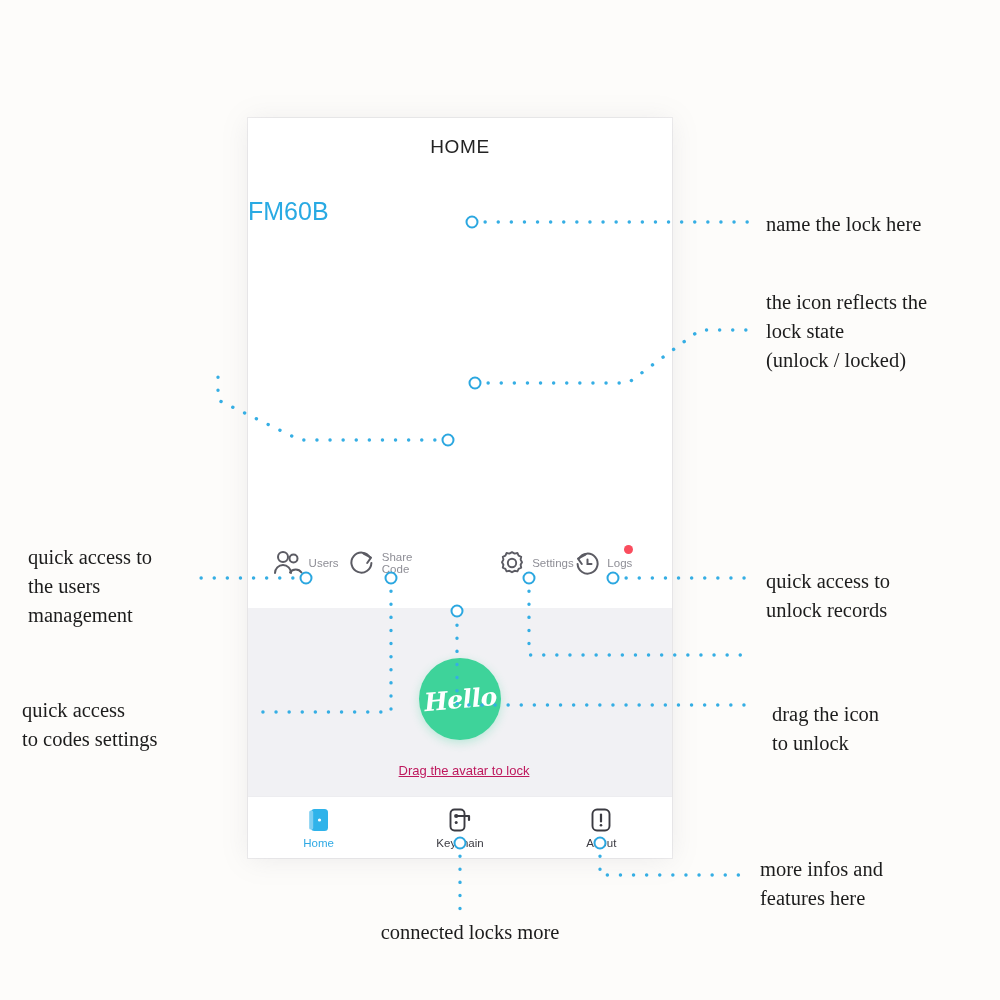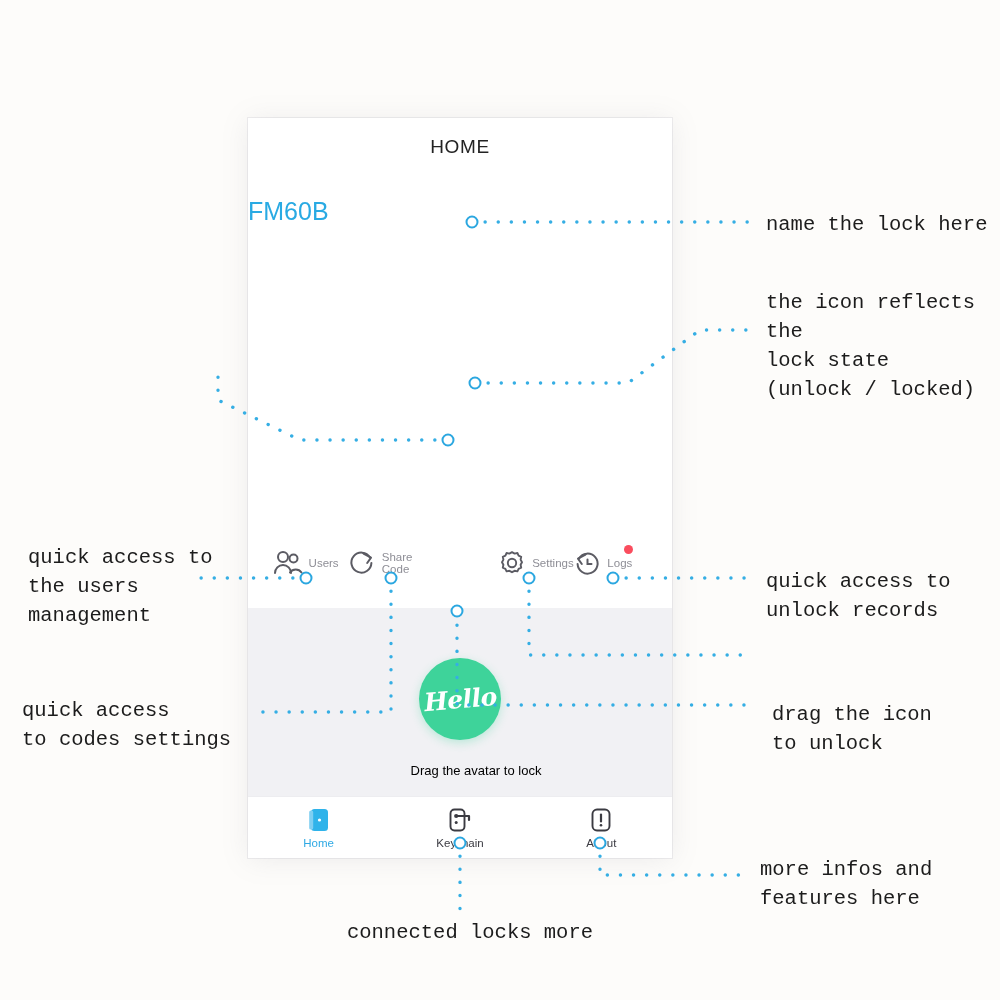--- a/index.html
+++ b/index.html
@@ -98,40 +98,41 @@
     background: #3ed39a;
     box-shadow: 0 3px 10px rgba(62,211,154,.3);
     display: flex; align-items: center; justify-content: center;
   }
   #avatar-text {
     color: #ffffff; font-size: 25px; font-style: italic; font-weight: bold;
     font-family: "DejaVu Serif", serif; letter-spacing: -.5px;
     transform: rotate(-5deg);
   }
   #drag-hint {
-    position: absolute; top: 155px; left: 16px; width: 100%;
-    text-align: center; font-size: 13px; color: #000000;
+    position: absolute; top: 155px; left: 4px; width: 100%;
+    text-align: center; font-size: 13px; color: #be185d;
     font-family: "Liberation Sans", sans-serif;
+    text-decoration: underline;
   }
 
   
   #tab-bar {
     position: absolute; bottom: 0; left: 0; width: 100%; height: 62px;
     background: #ffffff; border-top: 1px solid #ededf0;
     display: flex; justify-content: space-around; align-items: center;
   }
   .tab-item { display: flex; flex-direction: column; align-items: center; gap: 4px; width: 90px; }
   .tab-icon { height: 26px; display: flex; align-items: center; justify-content: center; }
   .tab-label { font-size: 11.5px; color: #3b3b42; font-family: "Liberation Sans", sans-serif; }
   .tab-item.active .tab-label { color: #2fa9e4; }
 
   
   .anno {
     position: absolute; color: #1c1c1c; font-size: 20.5px; line-height: 1.42;
-    font-family: Liberation Mono, monospace; white-space: pre-line;
+    font-family: Liberation Serif, serif; white-space: pre-line;
   }
   .anno.right { text-align: left; }
   .anno.left  { text-align: left; }
   .anno.center { text-align: center; }
 
   
   #connectors { position: absolute; inset: 0; pointer-events: none; }
 
   
   .anchor {

